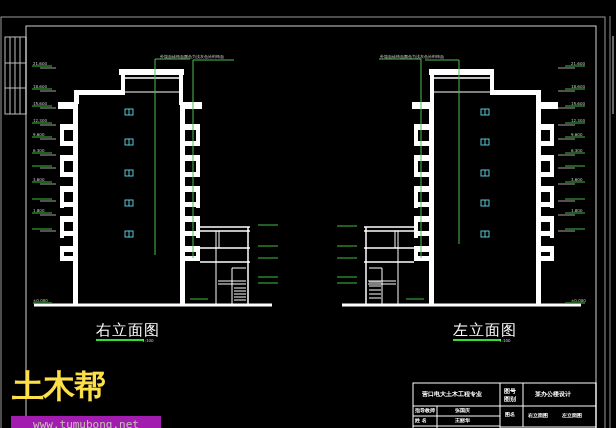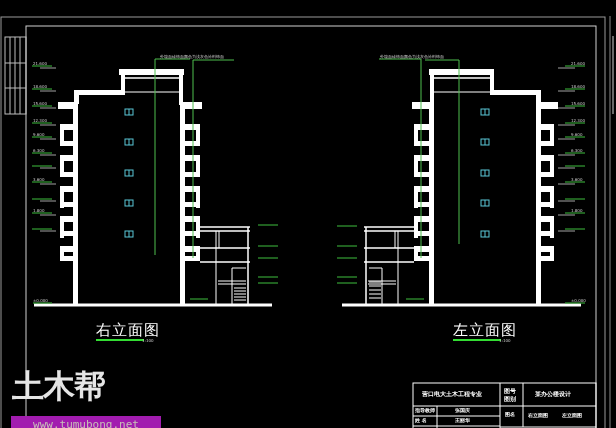--- a/index.html
+++ b/index.html
@@ -1,21 +1,21 @@
 <!DOCTYPE html>
 <html><head>
 <meta charset="utf-8">
 <style>
   html, body { margin:0; padding:0; background:#000; }
   body { width:616px; height:428px; overflow:hidden; position:relative; font-family:"DejaVu Sans", sans-serif; }
   #canvas { position:absolute; left:0; top:16px; width:616px; height:428px; background:#000; }
   svg { position:absolute; left:0; top:0; }
   .title-text { position:absolute; color:#fff; font-family:"DejaVu Sans", sans-serif; font-size:15px; letter-spacing:1px; }
   .scale-text { position:absolute; color:#ccc; font-size:4px; }
-  .watermark { position:absolute; left:12px; top:355px; width:148px; height:30px; color:#e5e5e5; font-family:"DejaVu Sans", sans-serif; font-weight:bold; font-size:32px; line-height:30px; letter-spacing:-1px; }
+  .watermark { position:absolute; left:12px; top:355px; width:148px; height:30px; color:#fde047; font-family:"DejaVu Sans", sans-serif; font-weight:bold; font-size:32px; line-height:30px; letter-spacing:-1px; }
   .watermark-url { position:absolute; left:11px; top:400px; width:150px; height:29px; background:#a21caf; color:#c8c0b8; font-family:"DejaVu Sans Mono", monospace; font-size:11px; line-height:17px; text-align:center; }
   .tb-cell { position:absolute; color:#fff; font-size:6px; font-weight:bold; white-space:nowrap; overflow:hidden; line-height:1; }
 </style>
 </head>
 <body>
 
 <div id="canvas">
 
 <svg width="616" height="428" viewBox="0 0 616 428">
 

